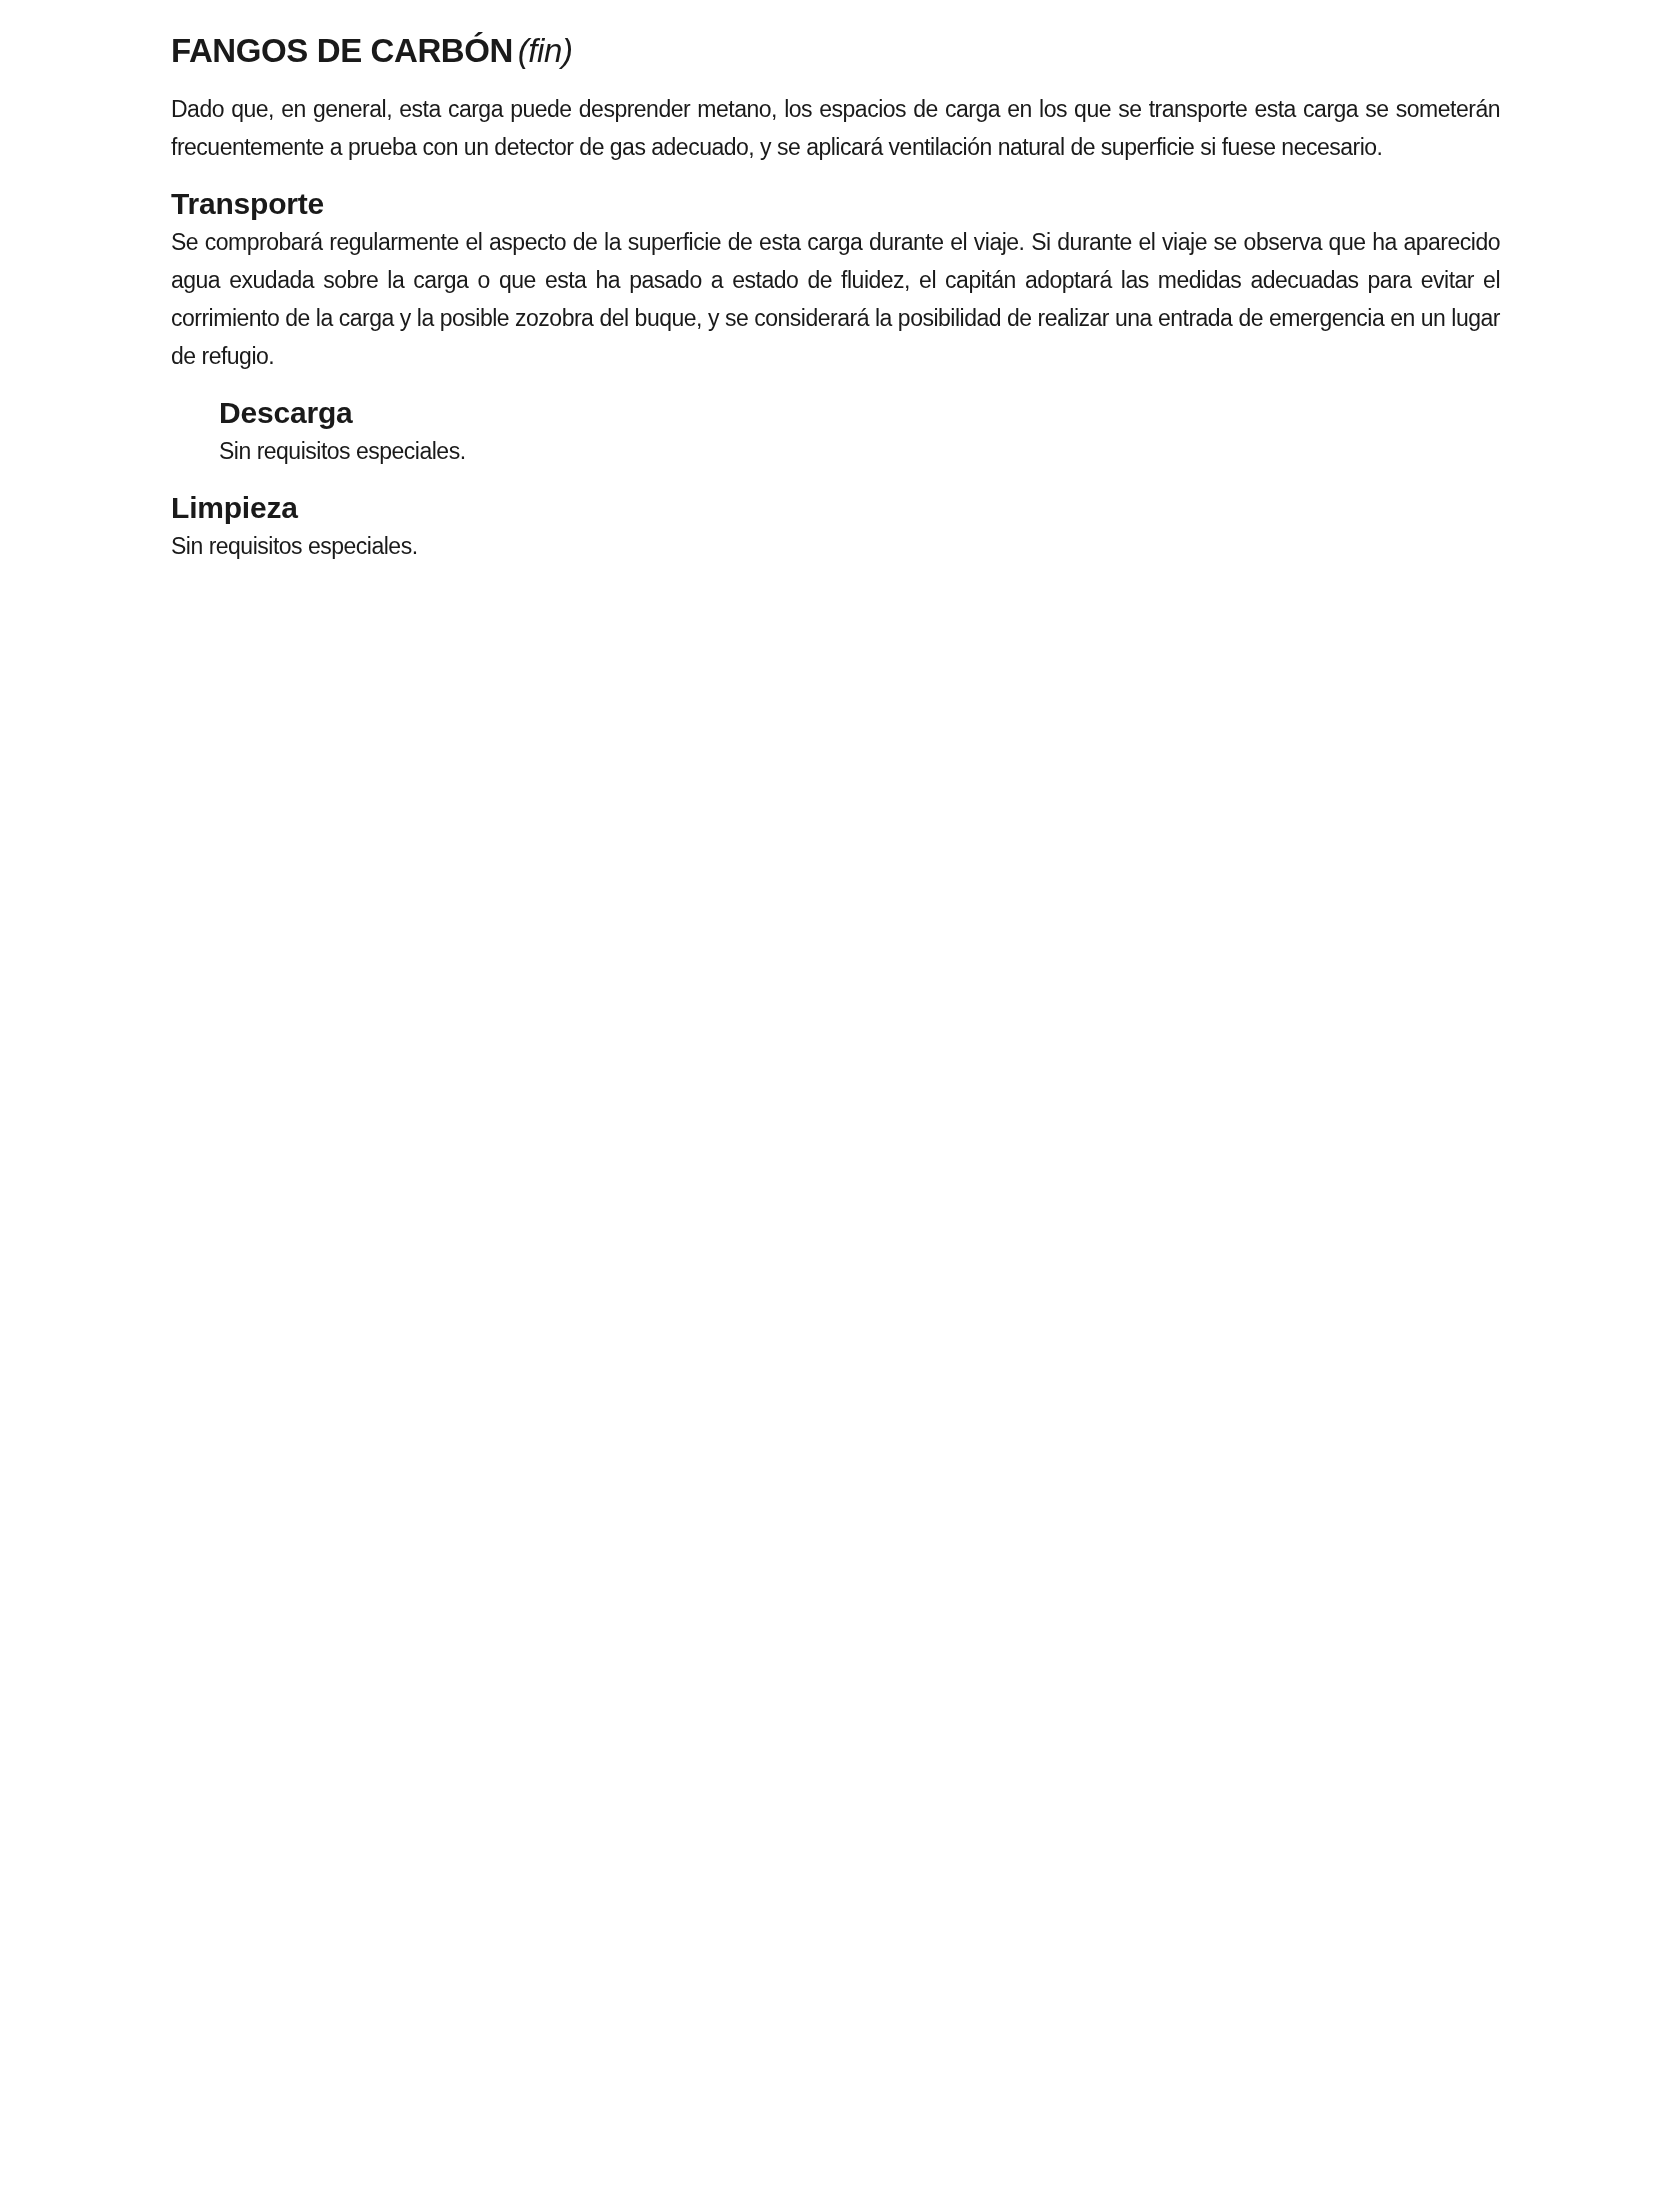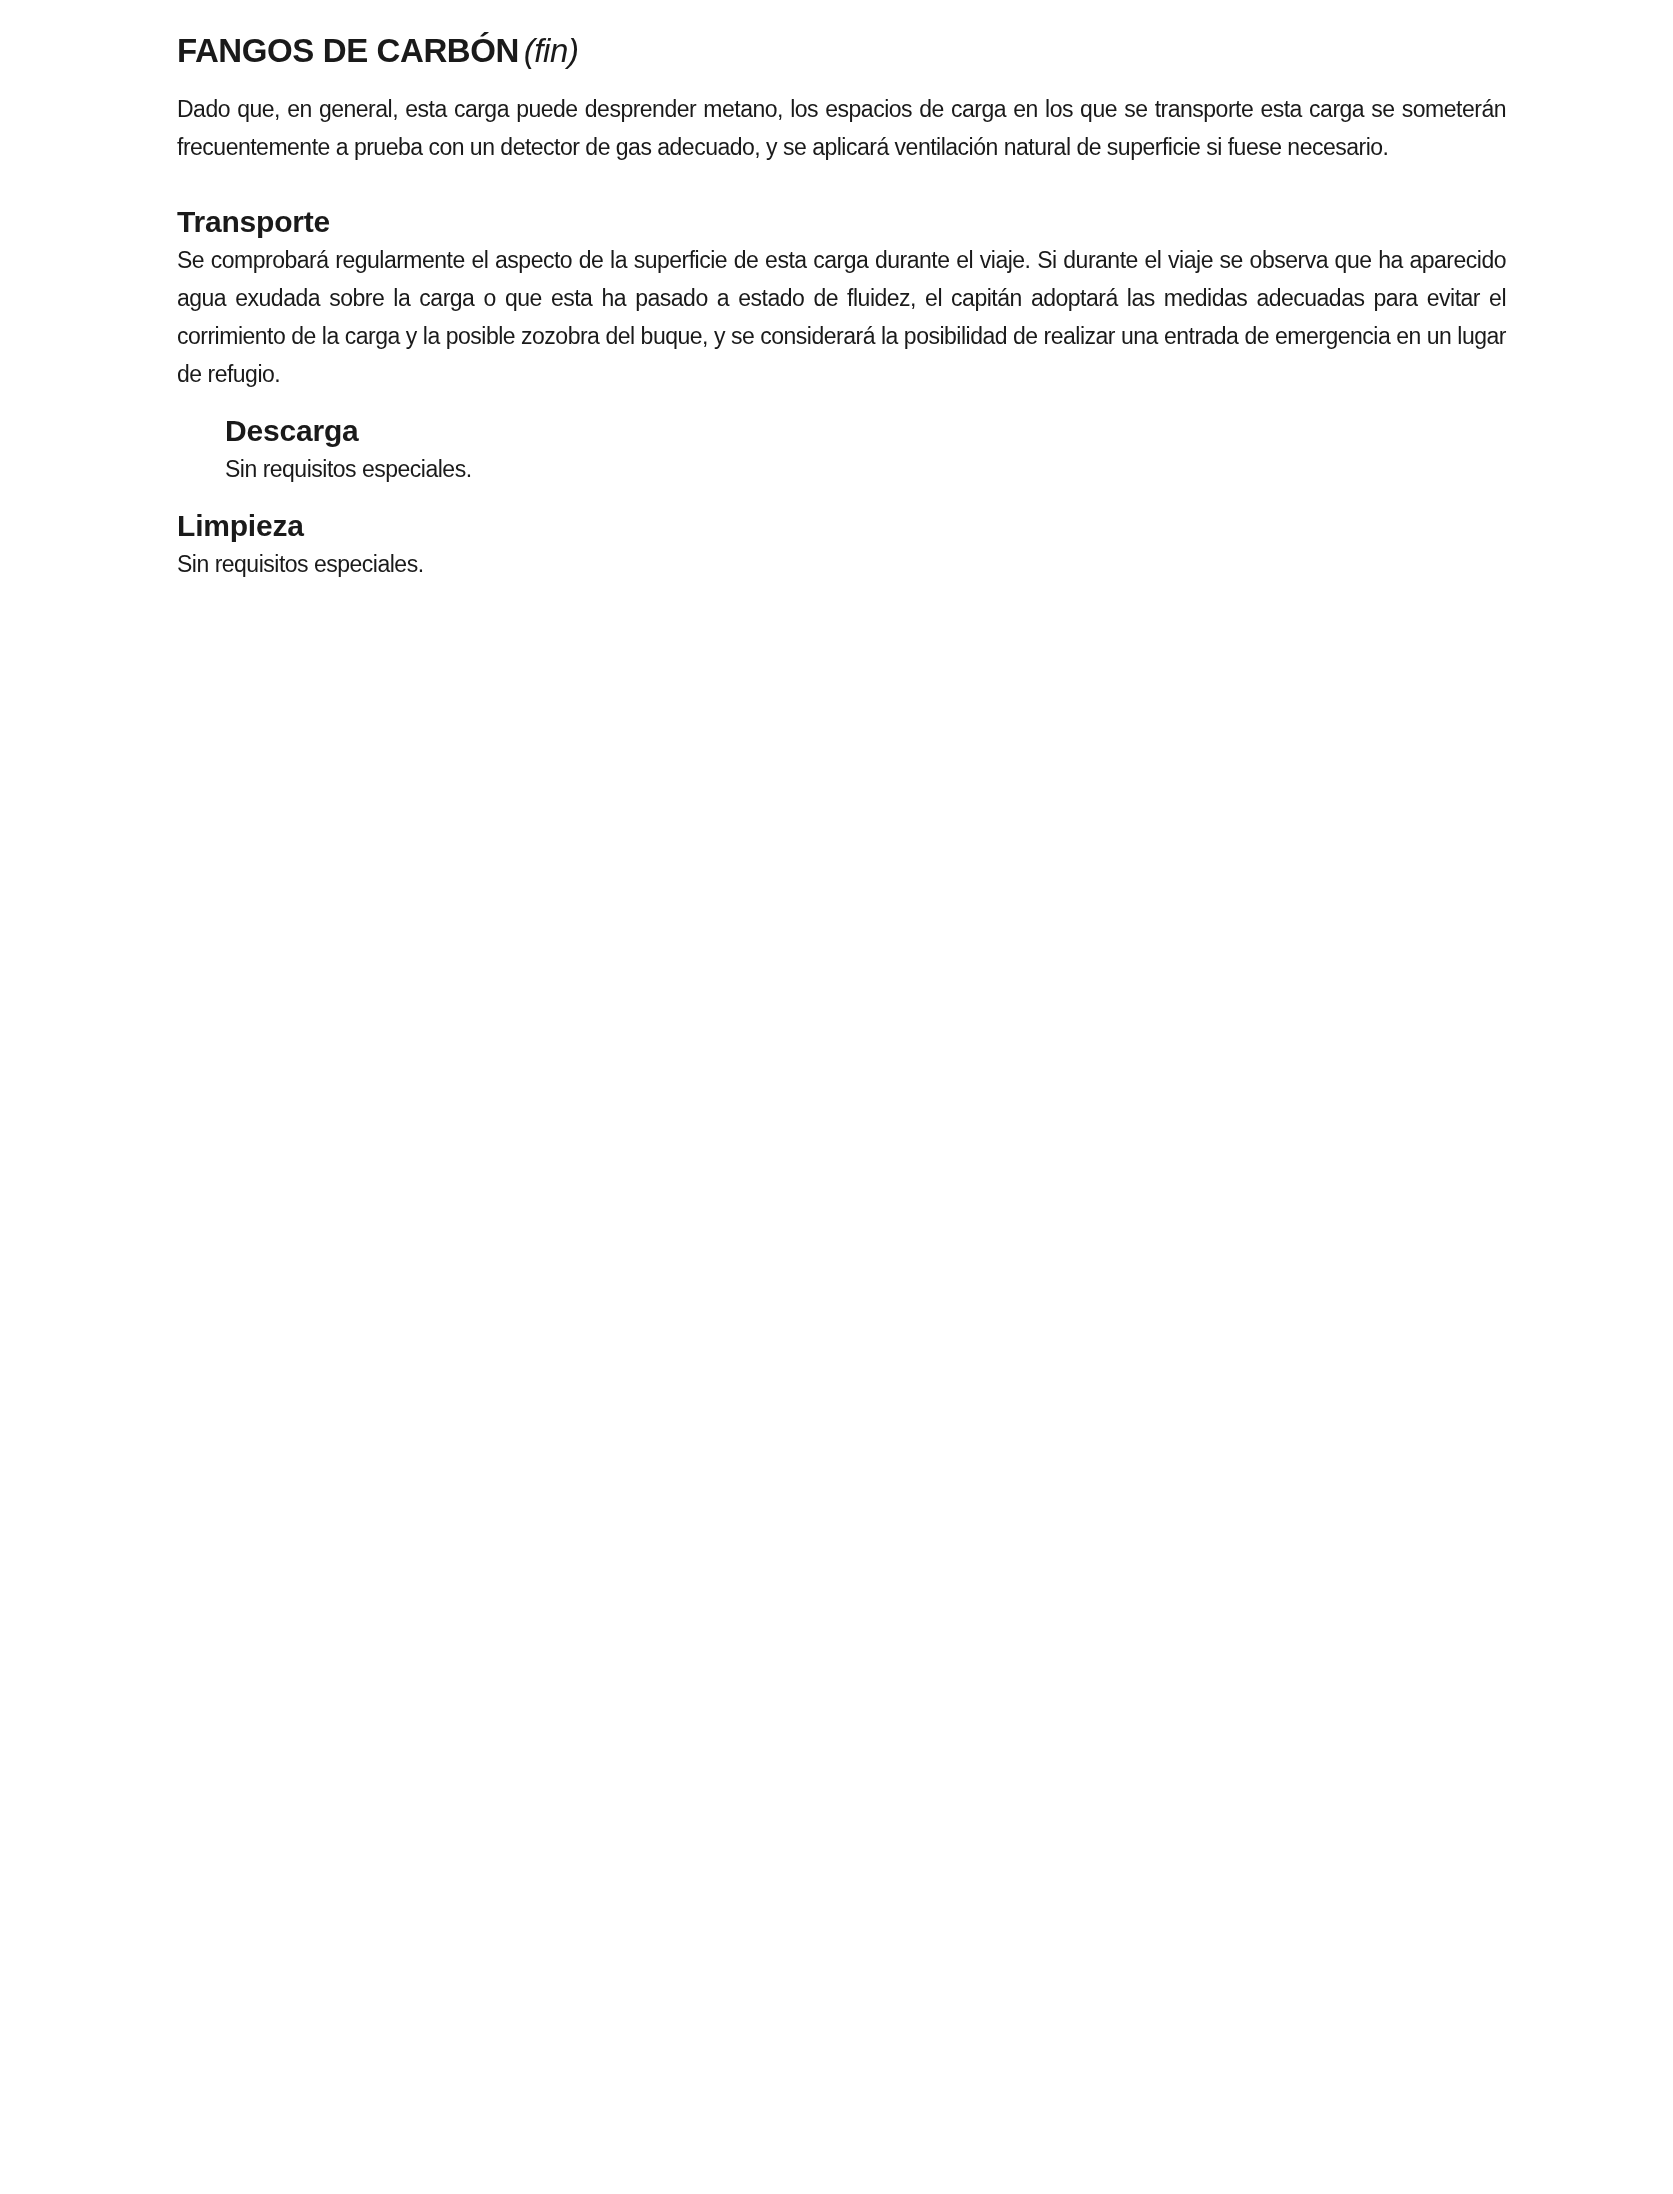--- a/index.html
+++ b/index.html
@@ -10,21 +10,21 @@
     body {
       width: 1673px;
       height: 2194px;
       position: relative;
       overflow: hidden;
       color: #1a1a1a;
       font-family: "Liberation Sans", sans-serif;
     }
     .page {
       position: absolute;
-      left: 177px;
+      left: 171px;
       top: 28.5px;
       width: 1329px;
     }
     .page-title {
       font-family: "Liberation Sans", sans-serif;
       font-weight: bold;
       font-size: 33px;
       line-height: 44px;
       margin: 0;
       letter-spacing: -0.4px;
@@ -51,21 +51,21 @@
     .section-body {
       font-family: "Liberation Sans", sans-serif;
       font-size: 23px;
       line-height: 38px;
       margin: 0;
       text-align: justify;
       text-align-last: left;
       letter-spacing: -0.5px;
       word-spacing: 0px;
     }
-    .sec-transporte { margin-top: 37px; }
+    .sec-transporte { margin-top: 19px; }
     .sec-descarga { margin-top: 19px; margin-left: 48px; }
     .sec-limpieza { margin-top: 19px; }
   </style>
 </head>
 <body>
 
 <div class="page">
   <h1 class="page-title"><span>FANGOS DE CARBÓN</span><span class="suffix">(fin)</span></h1>
 
   <div class="section sec-ventilacion">

